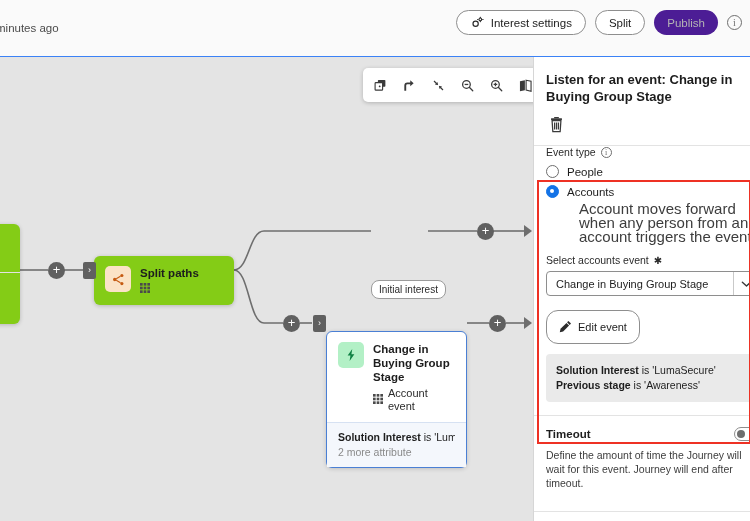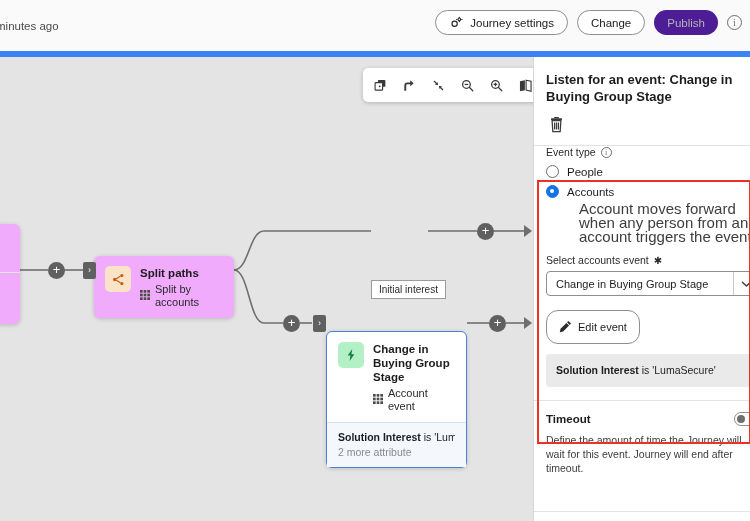--- a/index.html
+++ b/index.html
@@ -7,21 +7,21 @@
     width: 750px; height: 521px;
     font-family: "Liberation Sans", sans-serif;
     background: #ffffff;
     overflow: hidden;
   }
   #app { position: relative; width: 750px; height: 521px; }
 
   
   .topbar {
     position: absolute; left: 0; top: 0; width: 750px; height: 57px;
-    background: #fafafa; border-bottom: 6px solid #3b82f6;
+    background: #fafafa; border-bottom: 1px solid #3b82f6;
     display: flex; align-items: center;
   }
   .topbar-left {
     font-size: 11.5px; color: #4b4b4b; padding-left: 0px;
     margin-left: -4px; white-space: nowrap;
   }
   .topbar-right {
     position: absolute; right: 8px; top: 10px;
     display: flex; align-items: center; gap: 9px;
   }
@@ -55,21 +55,21 @@
     z-index: 20;
   }
   .tb-btn {
     width: 27px; height: 27px; display: flex; align-items: center;
     justify-content: center; border-radius: 4px; cursor: pointer;
     background: transparent; border: none;
   }
 
   
   .node {
-    position: absolute; background: #f0abfc; border-radius: 6px;
+    position: absolute; background: #84cc16; border-radius: 6px;
     box-shadow: 0 1px 4px rgba(0,0,0,0.20);
     z-index: 10;
   }
   .node-head { display: flex; align-items: flex-start; gap: 9px; padding: 10px 11px 9px 11px; }
   .node-icon {
     width: 26px; height: 26px; border-radius: 5px; flex: none;
     display: flex; align-items: center; justify-content: center;
   }
   .node-title { font-size: 11.5px; font-weight: bold; color: #1d1d1d; line-height: 14px; }
   .node-sub {
@@ -103,21 +103,21 @@
     background: #606060; color: #ffffff; font-size: 13px; line-height: 16px;
     text-align: center; cursor: pointer; z-index: 12; font-weight: 300;
   }
   .chev-node {
     position: absolute; width: 13px; height: 17px; border-radius: 2px;
     background: #606060; color: #ffffff; font-size: 9px; line-height: 17px;
     text-align: center; cursor: pointer; z-index: 12;
   }
   .edge-label {
     position: absolute; background: #ffffff; border: 1px solid #9b9b9b;
-    border-radius: 0; font-size: 10px; color: #2b2b2b;
+    border-radius: 8px; font-size: 10px; color: #2b2b2b;
     padding: 3px 7px; z-index: 12; white-space: nowrap; cursor: pointer;
   }
 
   
   .panel {
     position: absolute; left: 533px; top: 57px; width: 239px; height: 464px;
     background: #ffffff; border-left: 1px solid #d6d6d6; overflow: hidden;
   }
   .panel-title {
     font-size: 13px; font-weight: bold; color: #1d1d1d;
@@ -211,25 +211,25 @@
         <span>
           <svg width="15" height="15" viewBox="0 0 24 24" fill="#2b2b2b">
             <circle cx="9" cy="14" r="4.2" fill="none" stroke="#2b2b2b" stroke-width="1.9"></circle>
             <circle cx="16.5" cy="7" r="2.1" fill="none" stroke="#2b2b2b" stroke-width="1.7"></circle>
             <rect x="15.7" y="2.6" width="1.7" height="2.4" rx="0.6"></rect>
             <rect x="15.7" y="9" width="1.7" height="2.4" rx="0.6"></rect>
             <rect x="11.3" y="6.2" width="2.4" height="1.7" rx="0.6"></rect>
             <rect x="19.4" y="6.2" width="2.4" height="1.7" rx="0.6"></rect>
           </svg>
         </span>
-        <span>Journey settings</span>
+        <span>Interest settings</span>
       </button>
 
       <button class="btn">
-        <span>Change</span>
+        <span>Split</span>
       </button>
 
       <button class="btn ghost-disabled">
         <span>Publish</span>
       </button>
 
       <div class="info-circle">i</div>
     </div>
   </div>
 
@@ -323,21 +323,20 @@
                   <rect x="4.4" y="0" width="3.2" height="3.2"></rect>
                   <rect x="8.8" y="0" width="3.2" height="3.2"></rect>
                 <rect x="0" y="4.4" width="3.2" height="3.2"></rect>
                   <rect x="4.4" y="4.4" width="3.2" height="3.2"></rect>
                   <rect x="8.8" y="4.4" width="3.2" height="3.2"></rect>
                 <rect x="0" y="8.8" width="3.2" height="3.2"></rect>
                   <rect x="4.4" y="8.8" width="3.2" height="3.2"></rect>
                   <rect x="8.8" y="8.8" width="3.2" height="3.2"></rect>
               </svg>
             </span>
-            <span>Split by accounts</span>
           </div>
         </div>
       </div>
     </div>
 
     <div class="edge-label" style="left:371px; top:223px;">Initial interest</div>
 
     <div class="plus-node" style="left:477px; top:166px;">+</div>
 
     <div class="plus-node" style="left:283px; top:258px;">+</div>
@@ -441,20 +440,21 @@
         <svg width="13" height="13" viewBox="0 0 16 16" fill="#2b2b2b">
           <path d="M11.6 1.2 l3.2 3.2 -1.7 1.7 -3.2-3.2 Z"></path>
           <path d="M9.2 3.6 l3.2 3.2 -7.3 7.3 -4.1 0.9 0.9-4.1 Z"></path>
         </svg>
       </span>
       <span>Edit event</span>
     </button>
 
     <div class="cond-box">
       <div><b>Solution Interest</b><span> is 'LumaSecure'</span></div>
+      <div><b>Previous stage</b><span> is 'Awareness'</span></div>
     </div>
 
     <div style="height:13px;"></div>
     <div class="panel-divider"></div>
 
     <div class="timeout-row">
       <span class="timeout-label">Timeout</span>
       <span class="toggle"></span>
     </div>
 

